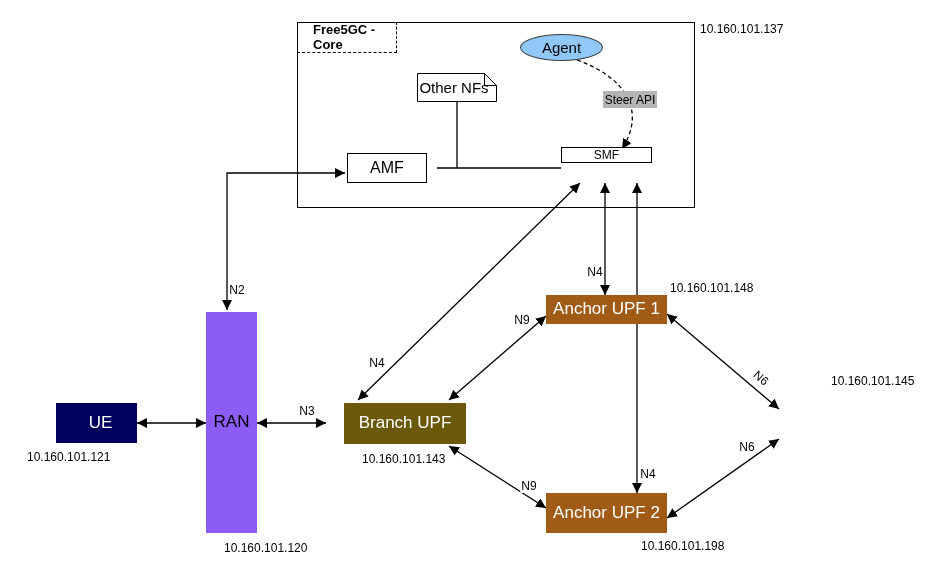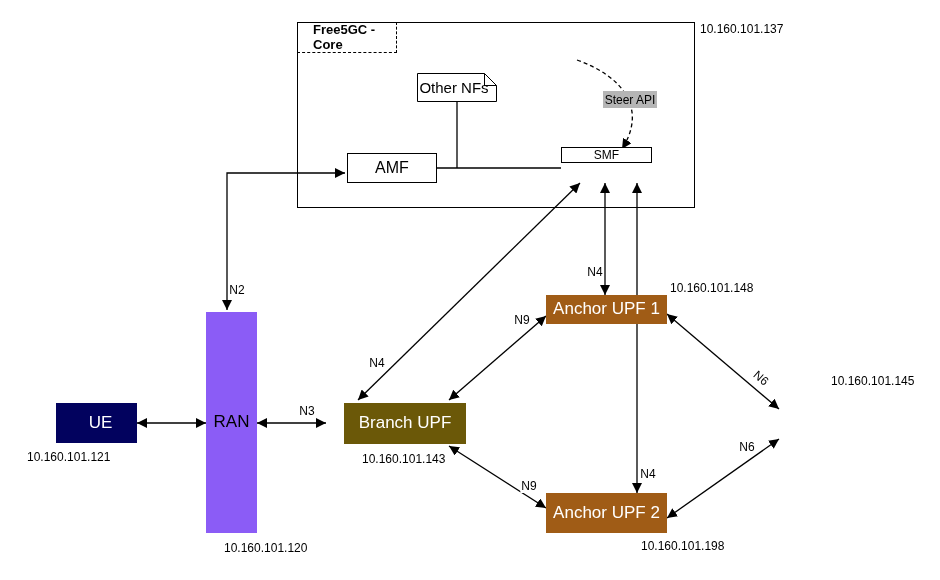--- a/index.html
+++ b/index.html
@@ -20,21 +20,21 @@
   .aupf2{left:546px;top:493px;width:121px;height:40px;background:#a05c16;color:#fff;}
   .dns{left:779px;top:399px;width:122px;height:49px;background:#82c784;color:#000;}
   .corebox{position:absolute;left:297px;top:22px;width:398px;height:186px;
     border:1px solid #000;box-sizing:border-box;background:transparent;z-index:0;}
   .corelabel{
     position:absolute;left:297px;top:22px;width:100px;height:31px;z-index:2;
     border-right:1px dashed #000;border-bottom:1px dashed #000;box-sizing:border-box;
     display:flex;align-items:center;justify-content:center;
     font-weight:bold;font-size:13px;padding-left:16px;
   }
-  .amf{left:347px;top:153px;width:90px;height:30px;font-size:16px;}
+  .amf{left:347px;top:153px;width:80px;height:30px;font-size:16px;}
   .smf{left:561px;top:147px;width:91px;height:16px;font-size:12px;}
   .othernfs{position:absolute;left:417px;top:73px;width:80px;height:29px;z-index:2;}
   .othernfs .txt{position:absolute;left:0;top:0;width:74px;height:29px;
     display:flex;align-items:center;justify-content:center;font-size:15px;}
   .agent{
     position:absolute;left:520px;top:34px;width:83px;height:27px;z-index:3;
     background:#90c8f7;border:1px solid #3d3d3d;border-radius:50%;
     display:flex;align-items:center;justify-content:center;font-size:15px;box-sizing:border-box;
   }
   .steer{
@@ -103,20 +103,23 @@
   </div>
 
   <div class="othernfs">
     <svg width="80" height="29">
       <path d="M0.5,0.5 L67.5,0.5 L79.5,12.5 L79.5,28.5 L0.5,28.5 Z" fill="#fff" stroke="#000"></path>
       <path d="M67.5,0.5 L67.5,12.5 L79.5,12.5" fill="none" stroke="#000"></path>
     </svg>
     <span class="txt">Other NFs</span>
   </div>
 
+  <div class="agent">
+    <span>Agent</span>
+  </div>
   <div class="steer">
     <span>Steer API</span>
   </div>
 
   <div class="node ue">
     <span>UE</span>
   </div>
   <div class="ip" style="left:27px;top:450px;">10.160.101.121</div>
 
   <div class="node ran">

